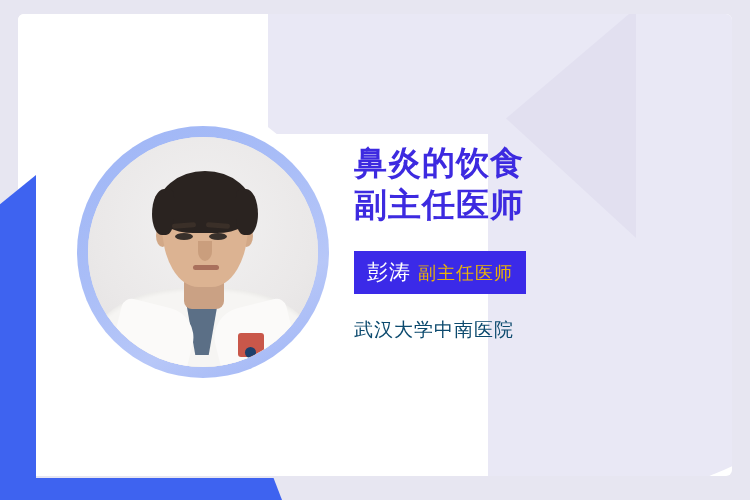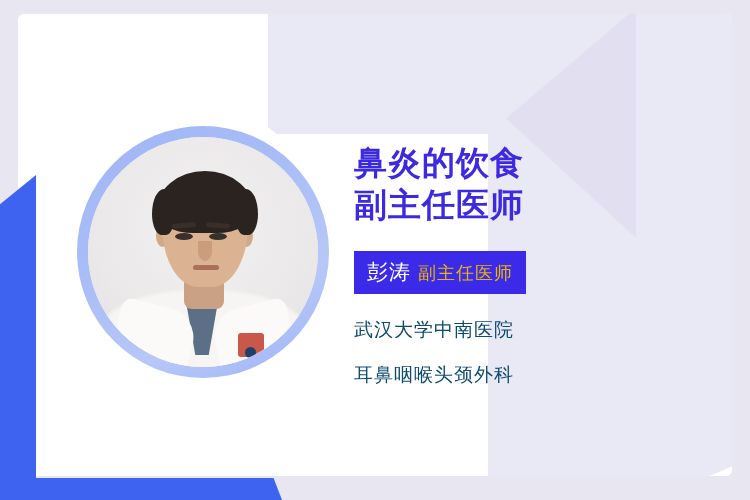--- a/index.html
+++ b/index.html
@@ -374,21 +374,20 @@
 
     <div id="text-block">
       <div class="title">鼻炎的饮食</div>
       <div class="title">副主任医师</div>
 
       <div id="badge">
         <span class="doc-name">彭涛</span><span class="doc-title">副主任医师</span>
       </div>
 
       <div class="meta" id="hospital">武汉大学中南医院</div>
-      <div class="meta" id="department">耳鼻咽喉头颈外科</div>
     </div>
 
   </div>
 
   <div id="blue-left"></div>
   <div id="blue-bottom"></div>
 
 </div>
 
 </body></html>

